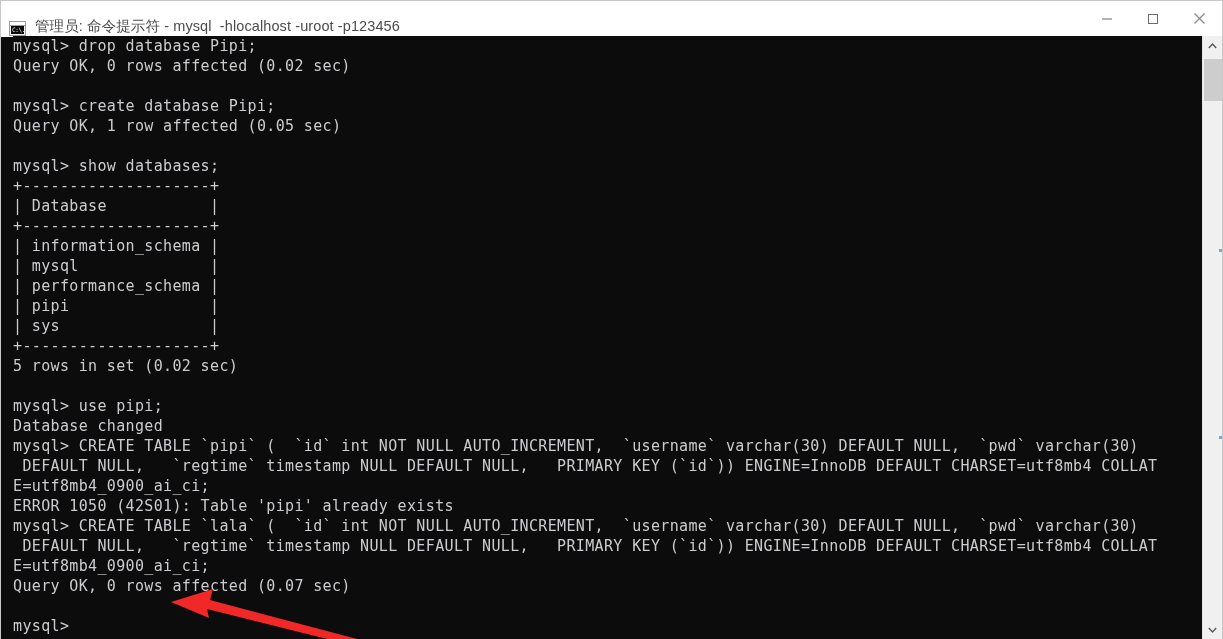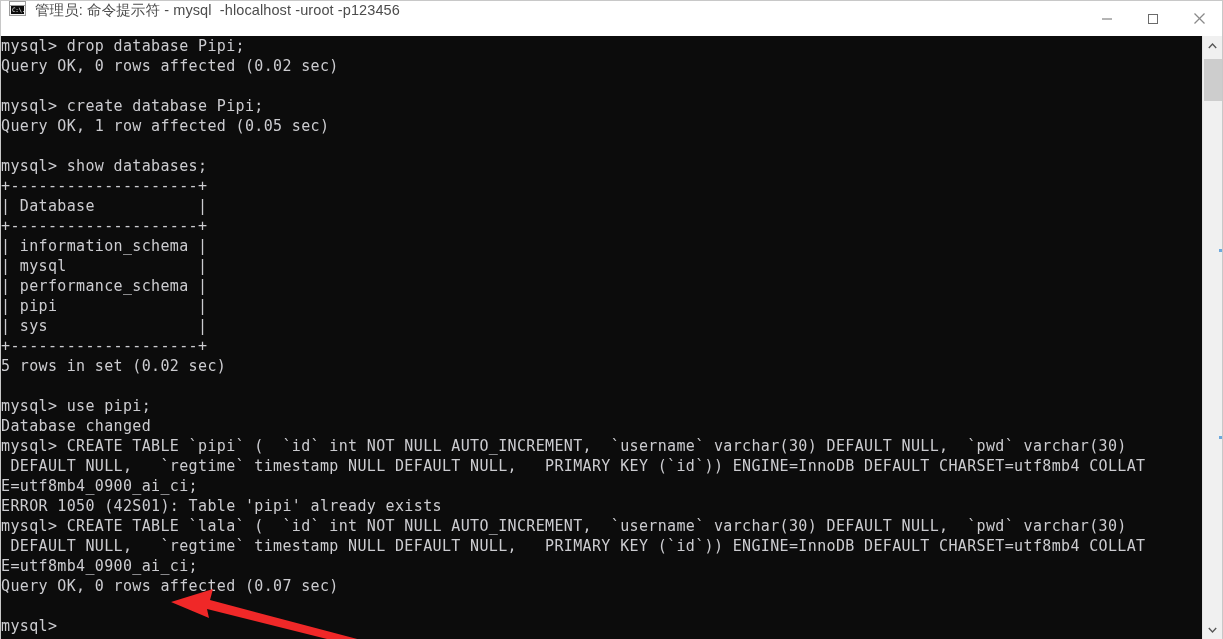--- a/index.html
+++ b/index.html
@@ -26,21 +26,21 @@
   }
 
   
   #titlebar {
     position: absolute;
     left: 0; top: 0;
     width: 1221px;
     height: 35px;
     background: #ffffff;
     display: flex;
-    align-items: flex-start;
+    align-items: flex-end;
     border-bottom: 1px solid #ffffff;
   }
   #title-icon {
     width: 17px;
     height: 15px;
     margin-left: 8px;
     margin-right: 9px;
     flex: none;
     position: relative;
     background: #f2f2f2;
@@ -85,21 +85,21 @@
     height: 35px;
     display: flex;
     align-items: center;
     justify-content: center;
   }
   .winbtn svg { display: block; }
 
   
   #console {
     position: absolute;
-    left: 0;
+    left: 12px;
     top: 35px;
     width: 1203px;
     height: 604px;
     background: #0c0c0c;
     overflow: hidden;
   }
   #console-text {
     position: absolute;
     left: 0;
     top: 0;

